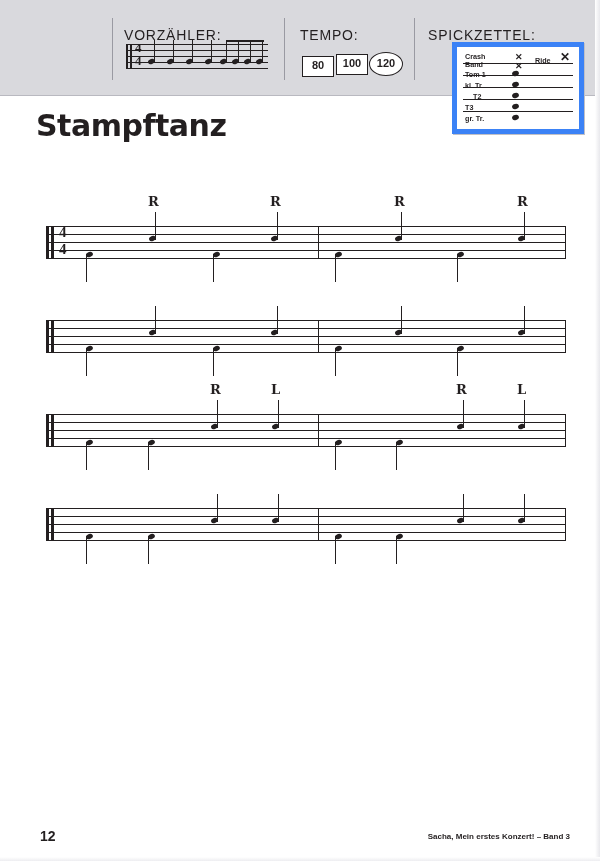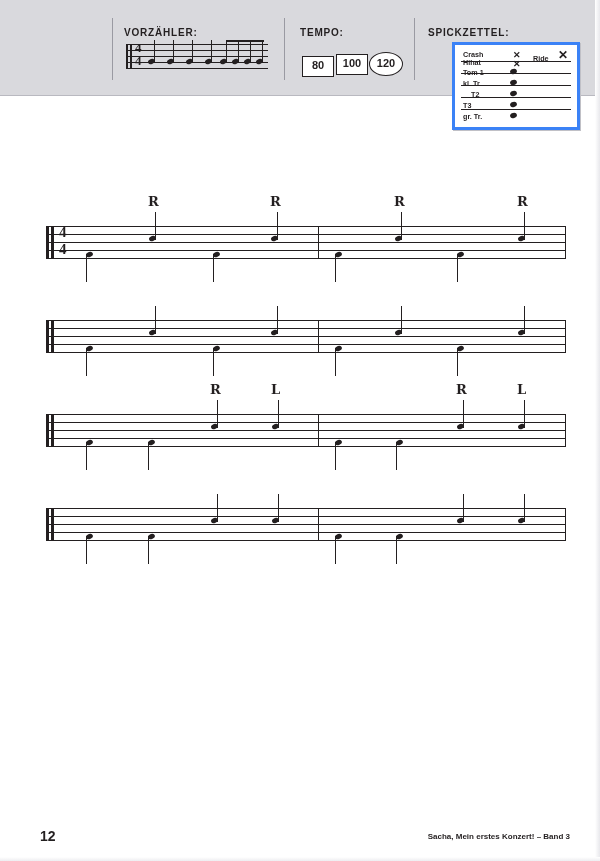--- a/index.html
+++ b/index.html
@@ -84,22 +84,22 @@
   .vsep {
     position: absolute;
     top: 18px;
     width: 1px;
     height: 62px;
     background: #9a9aa2;
   }
 
   .hdr-title {
     position: absolute;
-    font-size: 10px;
-    font-weight: bold;
+    font-size: 14px;
+    font-weight: normal;
     color: #231f20;
     letter-spacing: .8px;
   }
 
   
   .mini-staff {
     position: absolute;
   }
   .mini-staff .sline {
     position: absolute;
@@ -161,21 +161,21 @@
   }
 
   
   .spick-card {
     position: absolute;
     left: 452px;
     top: 42px;
     width: 122px;
     height: 82px;
     background: #ffffff;
-    border: 3px solid #3b82f6;
+    border: 5px solid #3b82f6;
     box-shadow: 1px 1px 0 #c0c0c6;
   }
   .spick-card .gline {
     position: absolute;
     left: 6px;
     width: 110px;
     height: 1px;
     background: #231f20;
   }
   .spick-lbl {
@@ -350,40 +350,41 @@
     <div class="tempo-ellipse" style="left:369px; top:52px; width:32px;">120</div>
 
     <div class="spick-card">
       <div class="gline" style="top:16px;"></div>
       <div class="gline" style="top:28px;"></div>
       <div class="gline" style="top:40px;"></div>
       <div class="gline" style="top:52px;"></div>
       <div class="gline" style="top:64px;"></div>
 
       <span class="spick-lbl" style="left:8px; top:5px;">Crash</span>
-      <span class="spick-lbl" style="left:8px; top:13px;">Hihat</span>
+      <span class="spick-lbl" style="left:8px; top:13px;">Band</span>
       <span class="spick-lbl" style="left:8px; top:23px;">Tom 1</span>
       <span class="spick-lbl" style="left:8px; top:34px;">kl. Tr.</span>
       <span class="spick-lbl" style="left:16px; top:45px;">T2</span>
       <span class="spick-lbl" style="left:8px; top:56px;">T3</span>
       <span class="spick-lbl" style="left:8px; top:67px;">gr. Tr.</span>
 
       <span class="x-note" style="left:58px; top:6px;">✕</span>
       <span class="x-note" style="left:58px; top:15px;">✕</span>
       <div class="dot-note" style="left:55px; top:24px;"></div>
       <div class="dot-note" style="left:55px; top:35px;"></div>
       <div class="dot-note" style="left:55px; top:46px;"></div>
       <div class="dot-note" style="left:55px; top:57px;"></div>
       <div class="dot-note" style="left:55px; top:68px;"></div>
 
       <span class="spick-lbl" style="left:78px; top:9px;">Ride</span>
       <span class="x-note" style="left:103px; top:6px; font-size:12px;">✕</span>
     </div>
   </div>
 
+  <div class="song-title">Stampftanz</div>
 
   <div class="system" style="left:46px; top:226px; width:520px; height:32px;">
     <div class="staff-line" style="top:0px;"></div>
     <div class="staff-line" style="top:8px;"></div>
     <div class="staff-line" style="top:16px;"></div>
     <div class="staff-line" style="top:24px;"></div>
     <div class="staff-line" style="top:32px;"></div>
 
     <div class="clef" style="left:0px; top:0px;">
       <div class="cbar" style="left:0px; height:33px;"></div>

